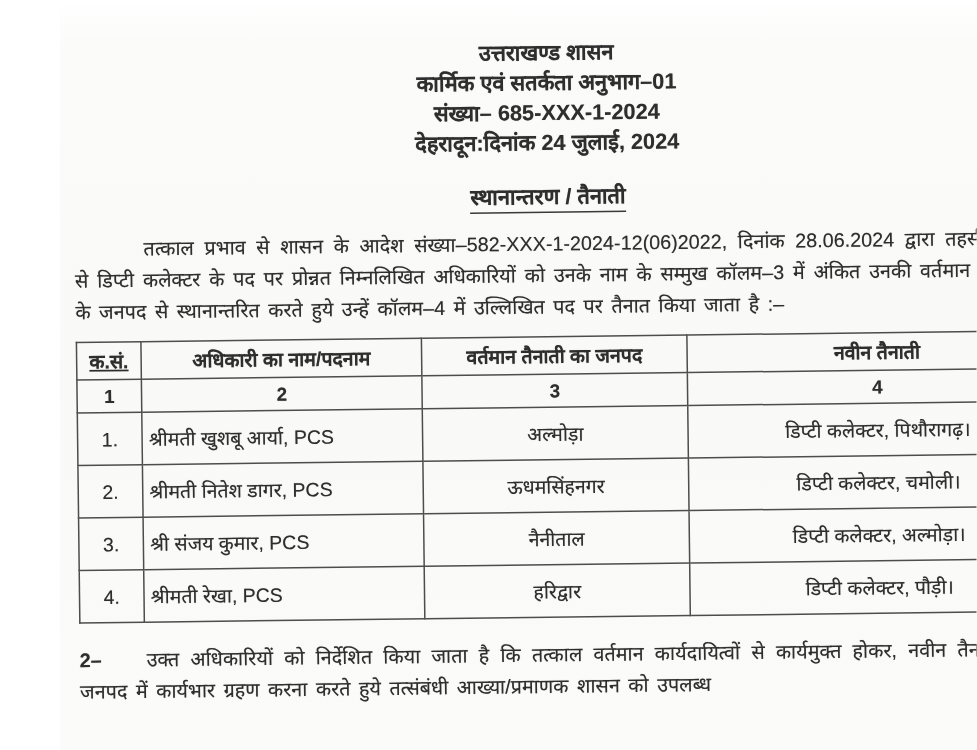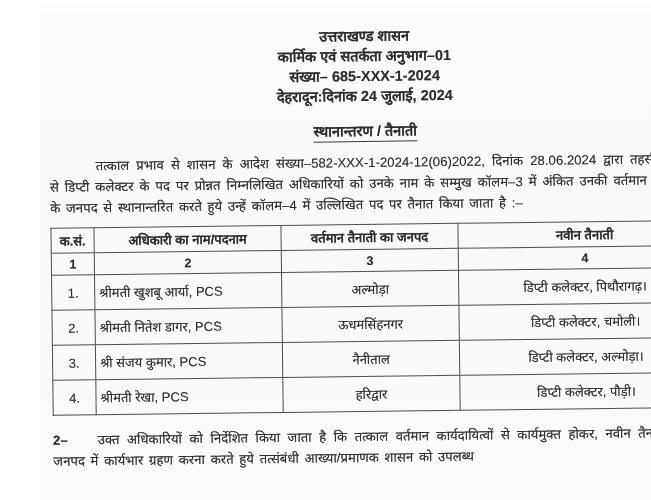--- a/index.html
+++ b/index.html
@@ -61,21 +61,21 @@
     border-collapse: collapse;
     table-layout: fixed;
   }
   table.transfer td, table.transfer th {
     border: 1.1px solid #4d4d4d;
     padding: 2px 4px;
     font-size: 13px;
     vertical-align: middle;
     overflow: hidden;
   }
-  th.c-sno  { width: 34px; }
+  th.c-sno  { width: 34px; text-decoration: underline; }
   th.c-name { width: 178px; }
   th.c-cur  { width: 168px; }
   th.c-new  { width: 244px; }
   tr.hdr th {
     font-weight: bold;
     text-align: center;
     height: 20px;
   }
   tr.nums td {
     text-align: center;

